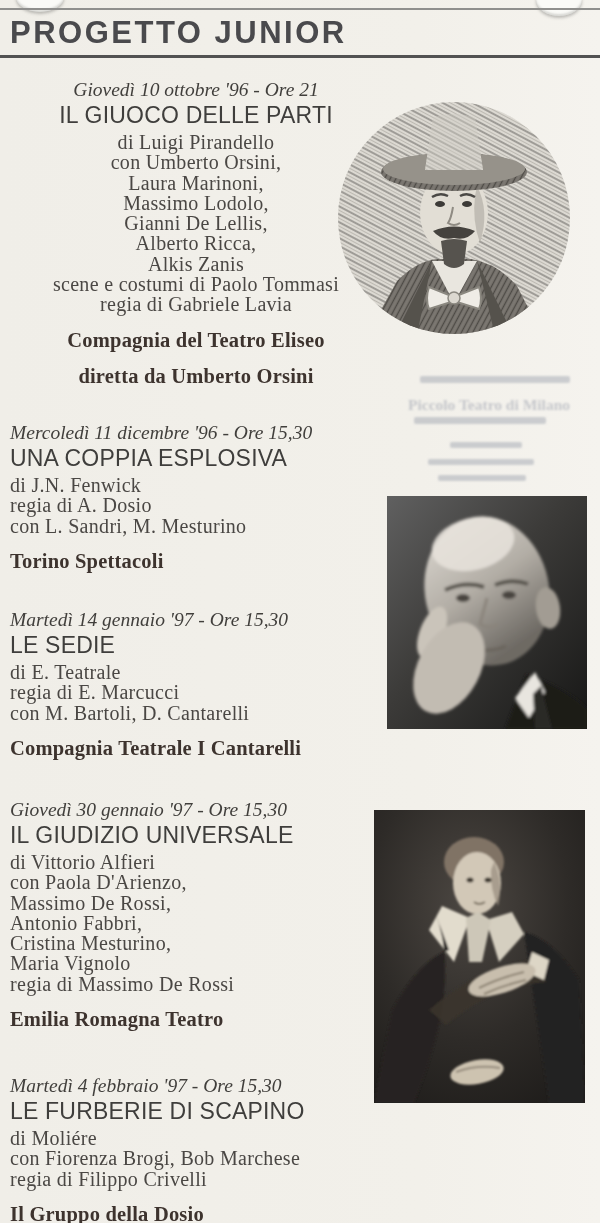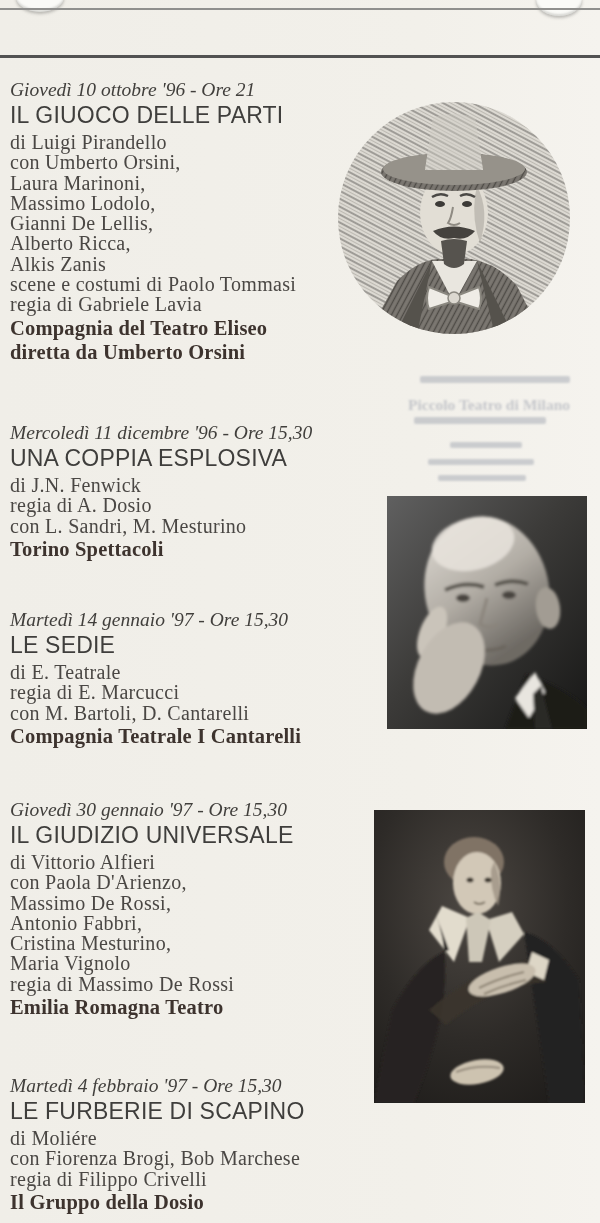--- a/index.html
+++ b/index.html
@@ -15,28 +15,28 @@
   
   .rule-top{position:absolute;left:0;top:8px;width:600px;height:2px;background:#8f8f8d;z-index:2;}
   .header-title{
     position:absolute;left:10px;top:15px;margin:0;z-index:2;
     font-family:"Liberation Sans", sans-serif;font-weight:bold;
     font-size:31px;letter-spacing:2.5px;color:#4a4a4d;white-space:nowrap;
   }
   .rule-bottom{position:absolute;left:0;top:55px;width:600px;height:3px;background:#525252;z-index:2;}
   
   .event{position:absolute;left:10px;width:372px;z-index:2;}
-  .ev1{top:79px;} .ev2{top:422px;} .ev3{top:609px;} .ev4{top:799px;} .ev5{top:1075px;}
+  .ev1{top:79px;text-align:center;} .ev2{top:422px;} .ev3{top:609px;} .ev4{top:799px;} .ev5{top:1075px;}
   .date{font-style:italic;font-size:19.5px;line-height:22px;color:#413f3c;white-space:nowrap;}
   .title{
     margin:1px 0 3px 0;font-family:"Liberation Sans", sans-serif;font-weight:normal;
     font-size:23px;line-height:27px;letter-spacing:0.2px;color:#3f3e3c;white-space:nowrap;
   }
   .line{font-size:20px;line-height:20.3px;letter-spacing:0.3px;color:#4a4744;white-space:nowrap;}
-  .company{font-size:20.5px;line-height:22.5px;font-weight:bold;letter-spacing:0.2px;color:#3d332e;margin-top:2px;white-space:nowrap;}
+  .company{font-size:20.5px;line-height:22.5px;font-weight:bold;letter-spacing:0.2px;color:#3d332e;margin-top:14px;white-space:nowrap;}
   
   .art{position:absolute;z-index:2;}
   .art-engraving{left:337px;top:101px;width:234px;height:234px;}
   .art-photo{left:387px;top:496px;width:200px;height:233px;}
   .art-painting{left:374px;top:810px;width:211px;height:293px;}
   .art svg{display:block;width:100%;height:100%;}
   
   .ghost{
     position:absolute;left:408px;top:376px;width:185px;z-index:1;
     filter:blur(1.2px);opacity:.45;color:#8d93a3;
@@ -52,20 +52,21 @@
 </style>
 </head>
 <body>
 
 <div class="page">
 
   <div class="ring ring-left"></div>
   <div class="ring ring-right"></div>
 
   <div class="rule-top"></div>
+  <h1 class="header-title">PROGETTO JUNIOR</h1>
   <div class="rule-bottom"></div>
 
   <div class="ghost">
     <div class="gbar gb1"></div>
     <div class="gtext">Piccolo Teatro di Milano</div>
     <div class="gbar gb2"></div>
     <div class="gbar gb3"></div>
     <div class="gbar gb4"></div>
     <div class="gbar gb5"></div>
   </div>

